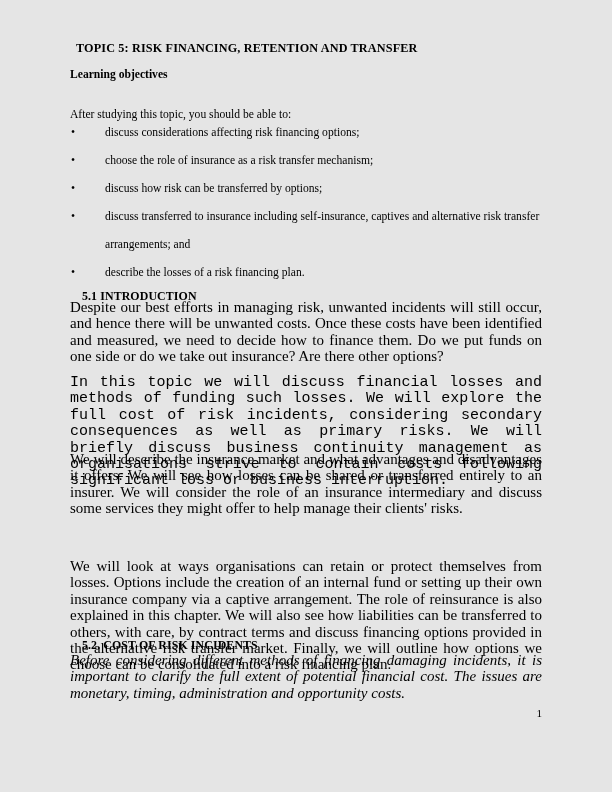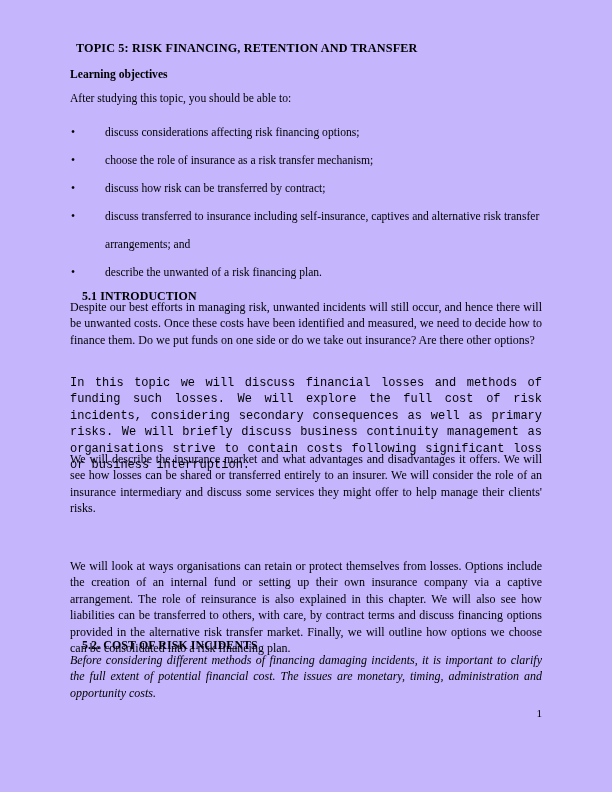--- a/index.html
+++ b/index.html
@@ -7,21 +7,21 @@
     margin: 0;
     padding: 0;
     background: #ffffff;
   }
 
   .page {
     position: relative;
     width: 612px;
     height: 792px;
     margin: 0 auto;
-    background: #c4b5fd;
+    background: #e5e5e5;
     font-family: "Liberation Serif", "DejaVu Serif", serif;
     color: #000000;
     overflow: hidden;
     box-sizing: border-box;
   }
 
   .content {
     position: absolute;
     left: 70px;
     top: 0;
@@ -50,21 +50,21 @@
     position: absolute;
     top: 68px;
     left: 0;
     line-height: 14px;
     margin: 0;
   }
 
   .lead-in {
     font-size: 11.6px;
     position: absolute;
-    top: 92px;
+    top: 108px;
     left: 0;
     line-height: 14px;
     margin: 0;
     text-align: center;
   }
 
   
   .bullets {
     position: absolute;
     top: 119px;
@@ -105,21 +105,21 @@
     left: 0;
     line-height: 14px;
     margin: 12px;
   }
 
   #sec-51 { top: 277px; }
   #sec-52 { top: 626px; }
 
   
   .body-para {
-    font-size: 12px;
+    font-size: 15px;
     line-height: 16.4px;
     text-align: justify;
     position: absolute;
     left: 0;
     width: 472px;
     margin: 0;
     hyphens: none;
   }
 
   #para-1 { top: 299px; }
@@ -156,29 +156,29 @@
       <li class="bullet-row">
         <span class="bullet-marker">•</span>
         <span class="bullet-text">discuss considerations affecting risk financing options;</span>
       </li>
       <li class="bullet-row">
         <span class="bullet-marker">•</span>
         <span class="bullet-text">choose the role of insurance as a risk transfer mechanism;</span>
       </li>
       <li class="bullet-row">
         <span class="bullet-marker">•</span>
-        <span class="bullet-text">discuss how risk can be transferred by contract;</span>
+        <span class="bullet-text">discuss how risk can be transferred by options;</span>
       </li>
       <li class="bullet-row">
         <span class="bullet-marker">•</span>
         <span class="bullet-text">discuss transferred to insurance including self-insurance, captives and alternative risk transfer arrangements; and</span>
       </li>
       <li class="bullet-row">
         <span class="bullet-marker">•</span>
-        <span class="bullet-text">describe the unwanted of a risk financing plan.</span>
+        <span class="bullet-text">describe the losses of a risk financing plan.</span>
       </li>
     </ul>
 
     <h2 class="section-heading" id="sec-51">5.1 INTRODUCTION</h2>
 
     <p class="body-para" id="para-1">Despite our best efforts in managing risk, unwanted incidents will still occur, and hence there will be unwanted costs. Once these costs have been identified and measured, we need to decide how to finance them. Do we put funds on one side or do we take out insurance? Are there other options?</p>
 
     <p class="body-para" id="para-2">In this topic we will discuss financial losses and methods of funding such losses. We will explore the full cost of risk incidents, considering secondary consequences as well as primary risks. We will briefly discuss business continuity management as organisations strive to contain costs following significant loss or business interruption.</p>
 
     <p class="body-para" id="para-3">We will describe the insurance market and what advantages and disadvantages it offers. We will see how losses can be shared or transferred entirely to an insurer. We will consider the role of an insurance intermediary and discuss some services they might offer to help manage their clients' risks.</p>

